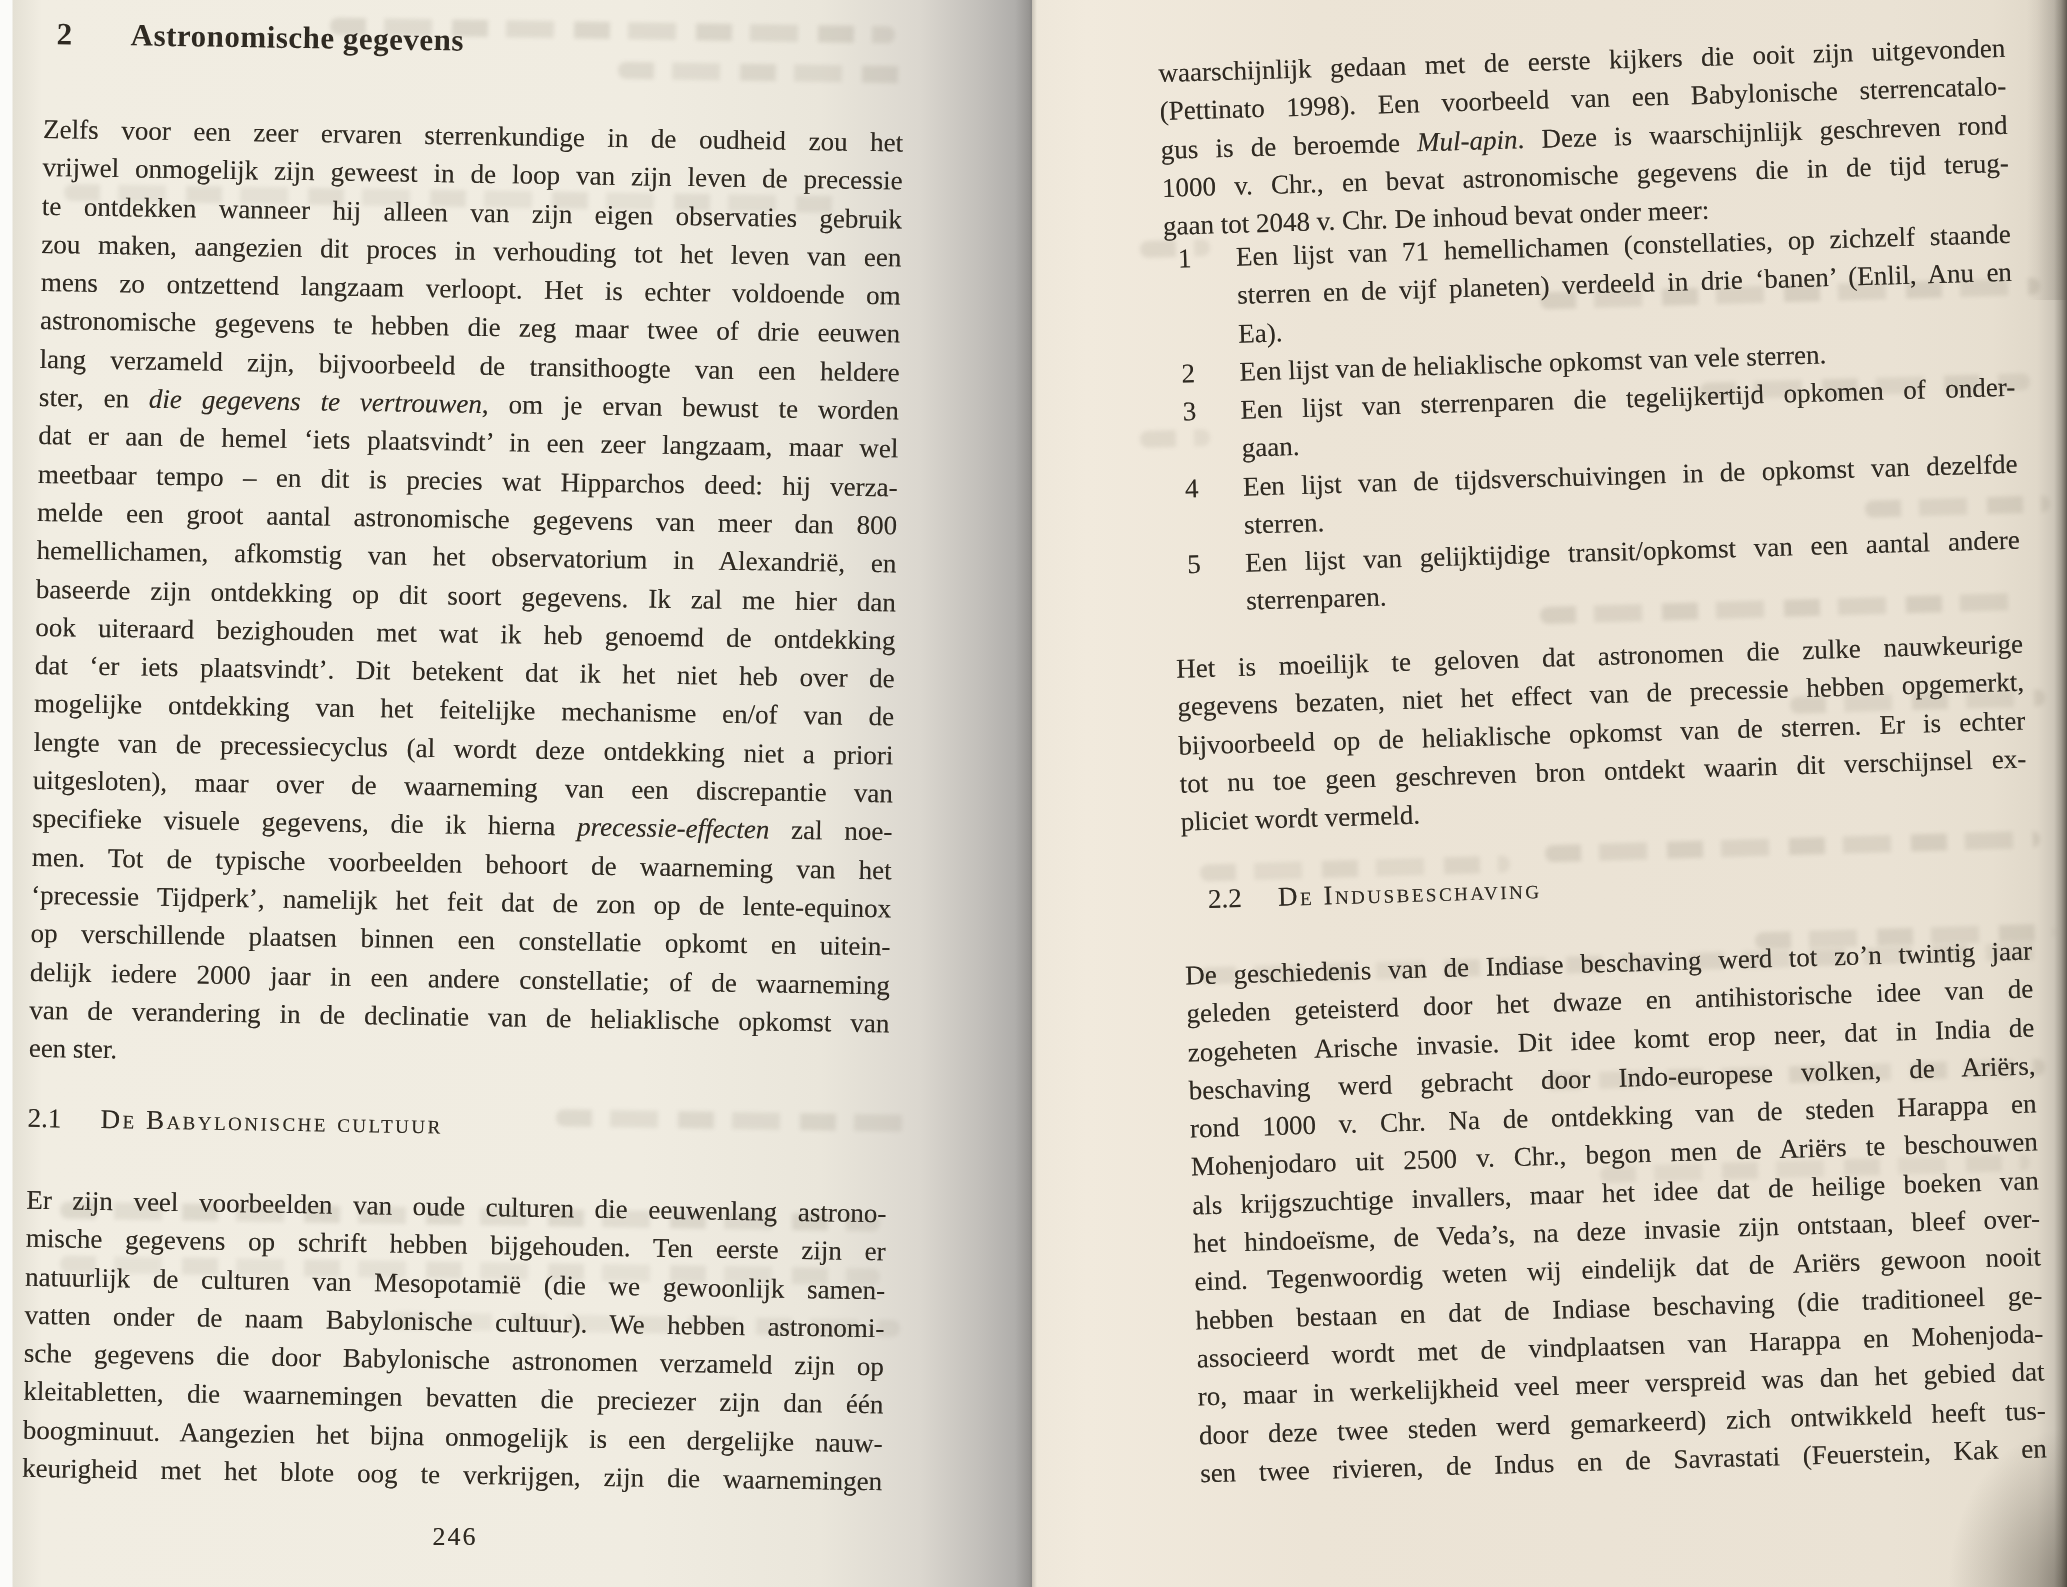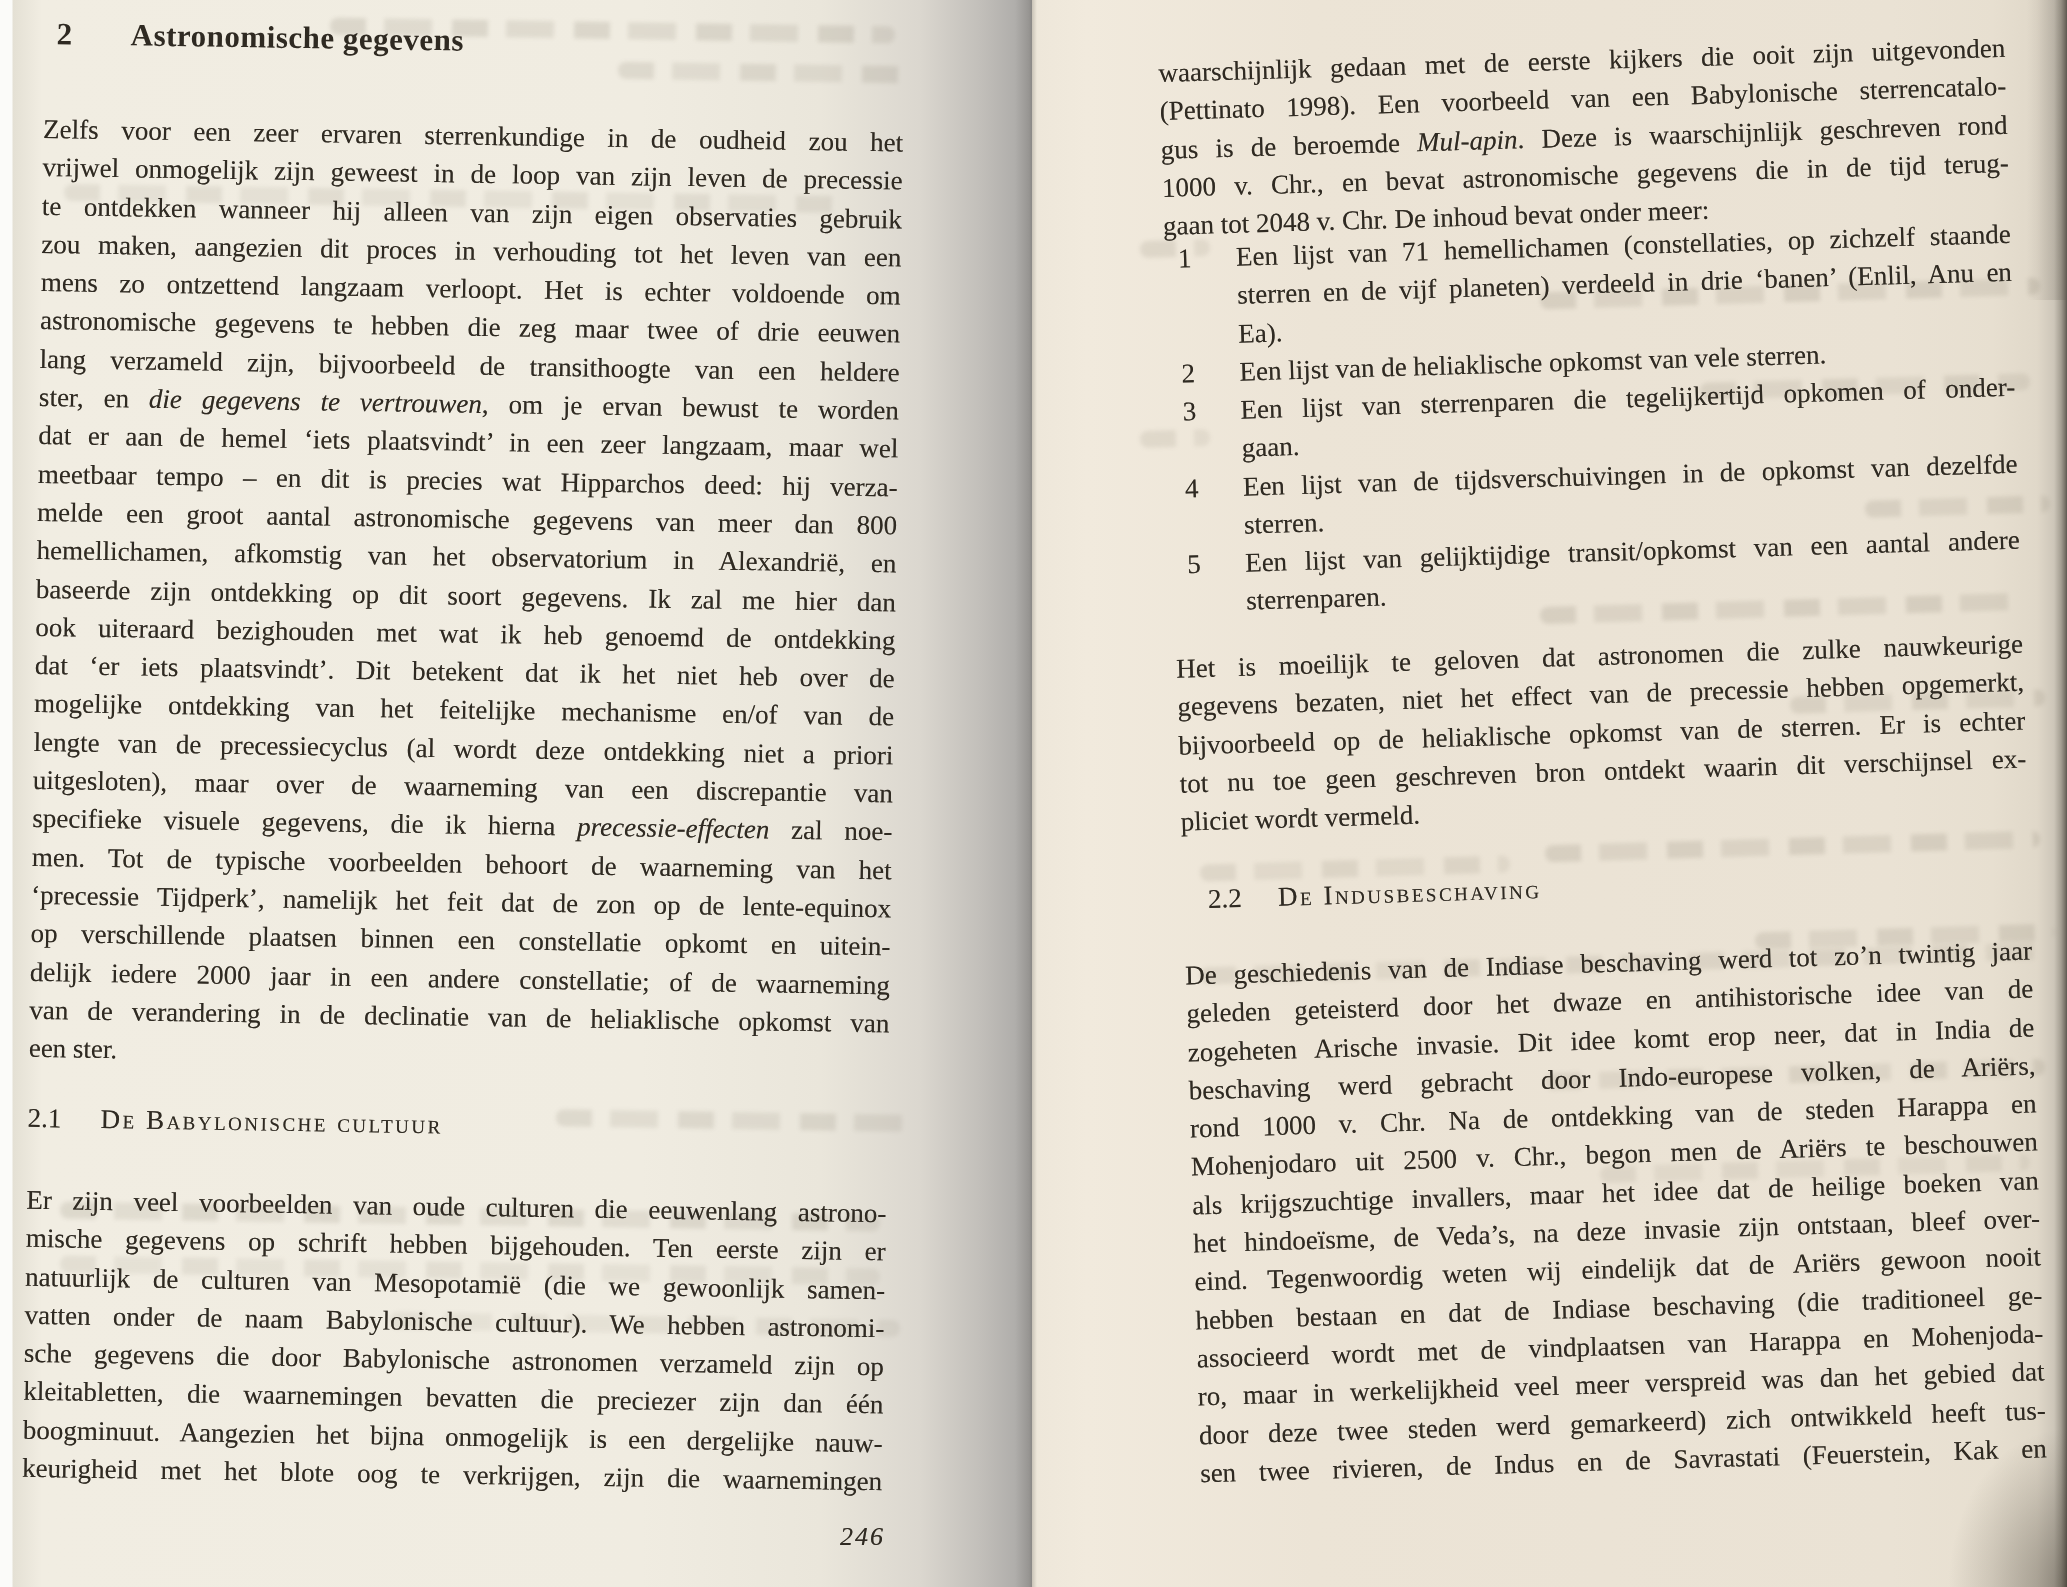--- a/index.html
+++ b/index.html
@@ -45,21 +45,21 @@
   .line i { font-style:italic; }
 
   .section-heading { position:absolute; left:0; font-size:27px; white-space:nowrap; text-shadow:0 0 .5px rgba(47,42,34,.55); }
   .section-heading .sec-num { display:inline-block; }
   .section-heading .sec-title { font-variant:small-caps; letter-spacing:2.5px; }
 
   .list-item { position:absolute; left:0; width:100%; }
   .li-num { position:absolute; left:14px; top:0; line-height:38.3px; text-shadow:0 0 .5px rgba(47,42,34,.55); }
   .li-text { margin-left:72px; }
 
-  .page-number { position:absolute; font-size:26px; letter-spacing:2px; text-align:right; text-shadow:0 0 .5px rgba(47,42,34,.55);font-style:italic; }
+  .page-number { position:absolute; font-size:26px; letter-spacing:2px; text-align:center; text-shadow:0 0 .5px rgba(47,42,34,.55); }
   .pn-left  { left:25px;  top:1522px; width:860px; }
   .pn-right { left:1158px; top:1518px; width:847px; }
 
   
   .ghost {
     position:absolute; height:17px; border-radius:8px;
     filter:blur(2.2px); opacity:.45;
     background:repeating-linear-gradient(90deg,
       rgba(125,117,101,.40) 0 36px, rgba(125,117,101,0) 36px 54px,
       rgba(125,117,101,.32) 54px 102px, rgba(125,117,101,0) 102px 122px);

